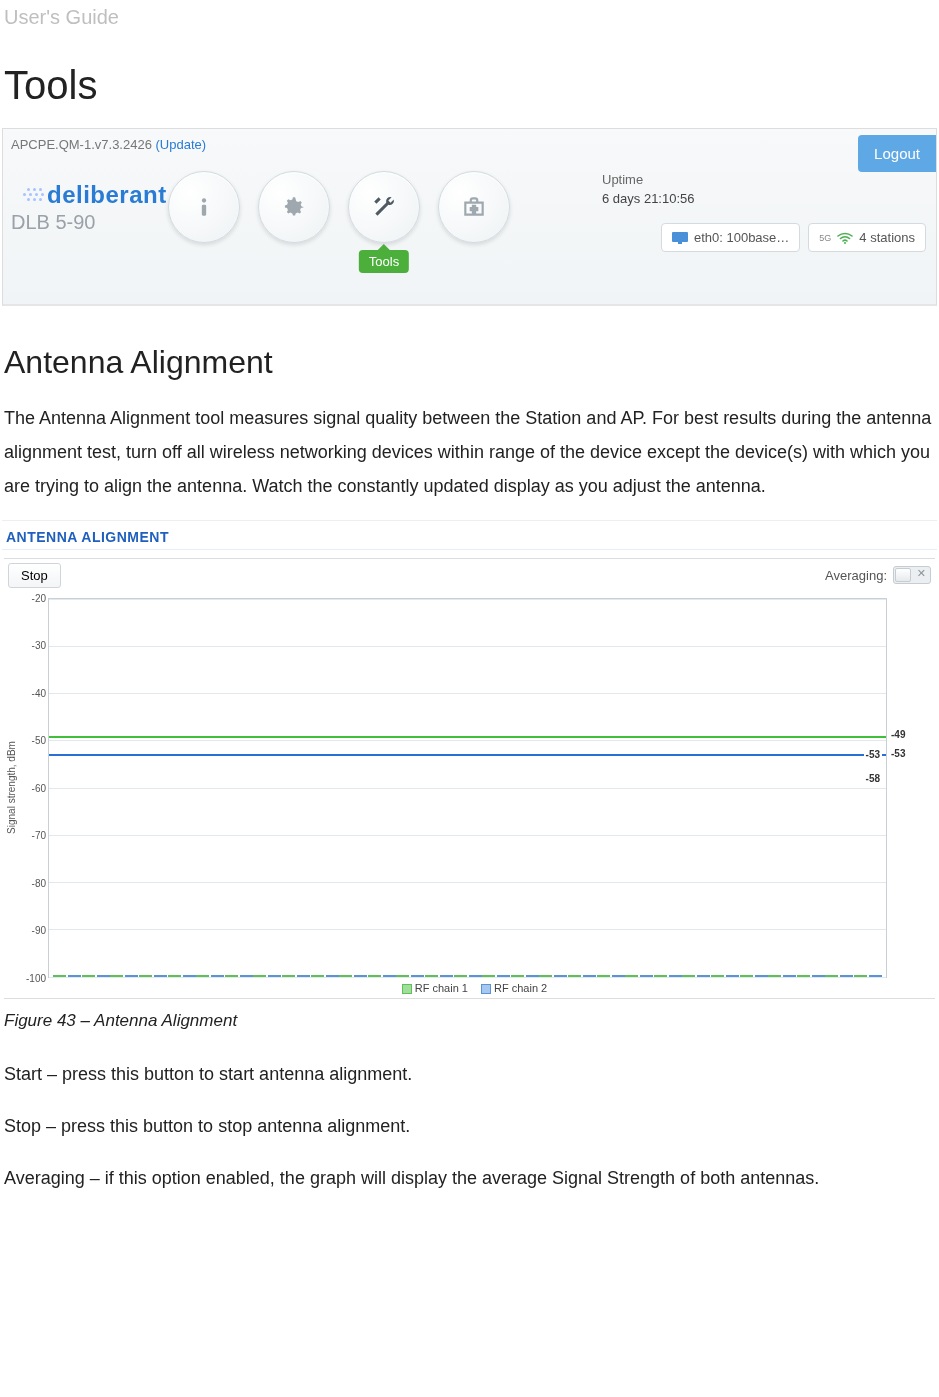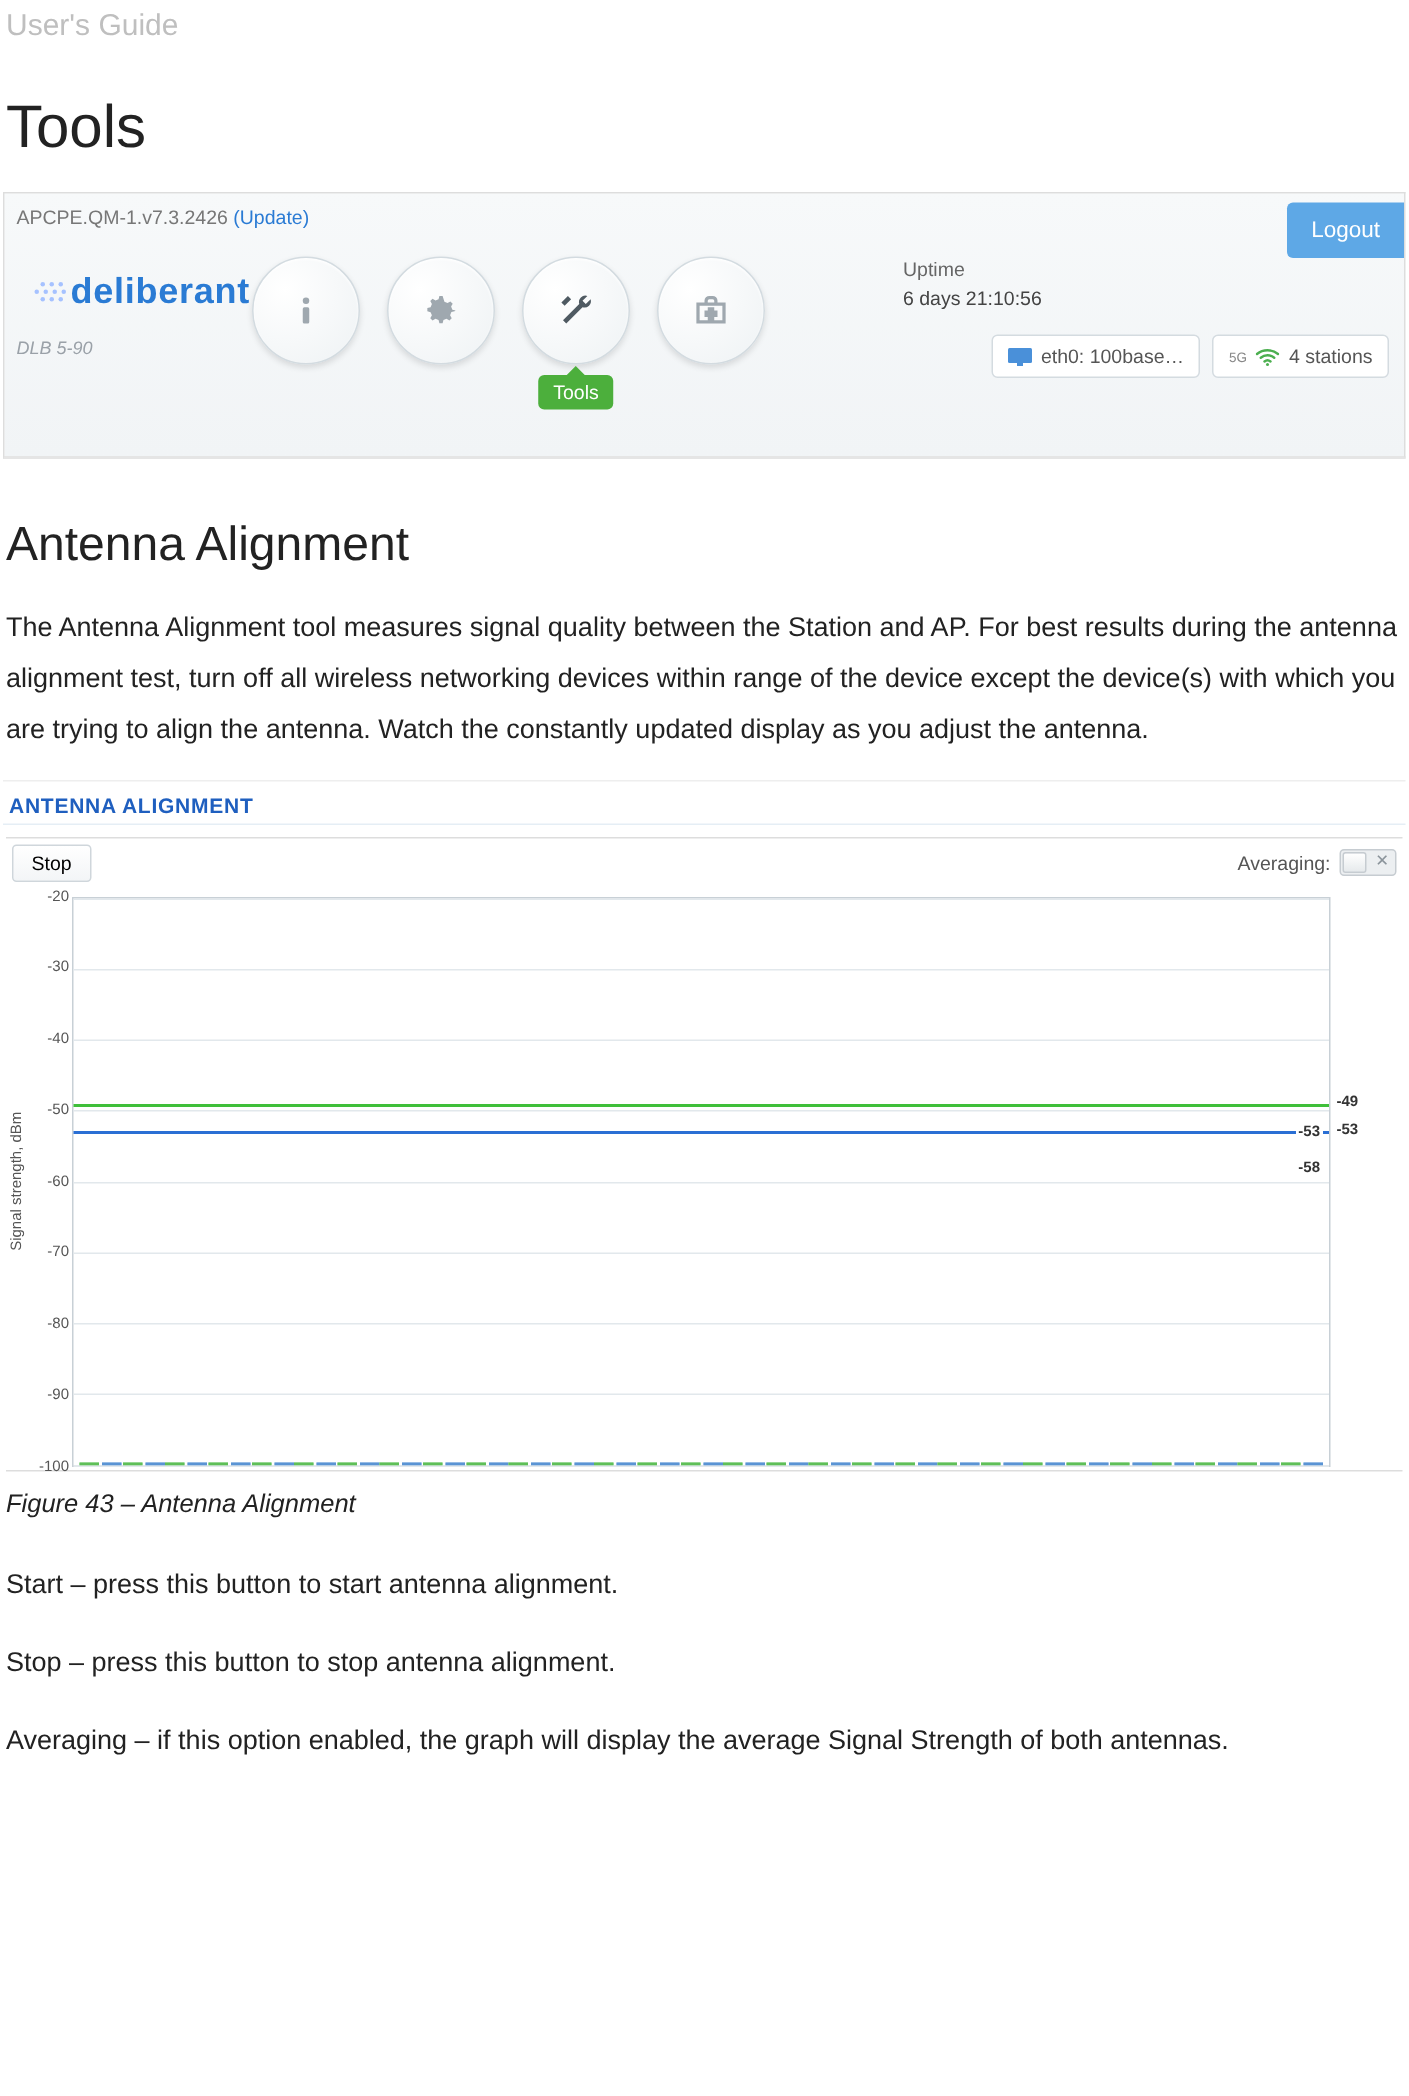--- a/index.html
+++ b/index.html
@@ -90,23 +90,22 @@
     position: relative;
   }
   .device-bar .logo-dots span {
     position: absolute;
     width: 3px; height: 3px;
     background: #a6c2ff;
     border-radius: 50%;
   }
   .device-bar .model {
     color: #9aa1a8;
-    font-style: italic;
-    font-size: 12px;
-    margin-top: 16px;
+    font-size: 20px;
+    margin-top: 2px;
   }
   .icon-row {
     position: absolute;
     left: 165px; top: 42px;
     display: flex;
     gap: 18px;
   }
   .round-btn {
     width: 72px; height: 72px;
     border-radius: 50%;
@@ -588,20 +587,24 @@
         <div class="hline blue" style="top: 41.25%;"></div>
         <div class="rlabel" style="right: 4px; top: 150.75px;">-53</div>
         <div class="rlabel" style="right: 4px; top: 174.5px;">-58</div>
       </div>
     <div class="right-guides" id="right-guides">
         <div class="rlabel" style="left: 2px; top: 131.75px;">-49</div>
         <div class="rlabel" style="left: 2px; top: 150.75px;">-53</div>
       </div>
   </div>
 
+  <div class="legend">
+    <span class="sw g"></span><span>RF chain 1</span>
+    <span class="sw b"></span><span>RF chain 2</span>
+  </div>
   <hr class="sep">
 </div>
 
 <div class="fig-caption">Figure 43 – Antenna Alignment</div>
 
 <div class="para">
   <span class="bold-def">Start</span><span> – press this button to start antenna alignment.</span>
 </div>
 <div class="para">
   <span class="bold-def">Stop</span><span> – press this button to stop antenna alignment.</span>

